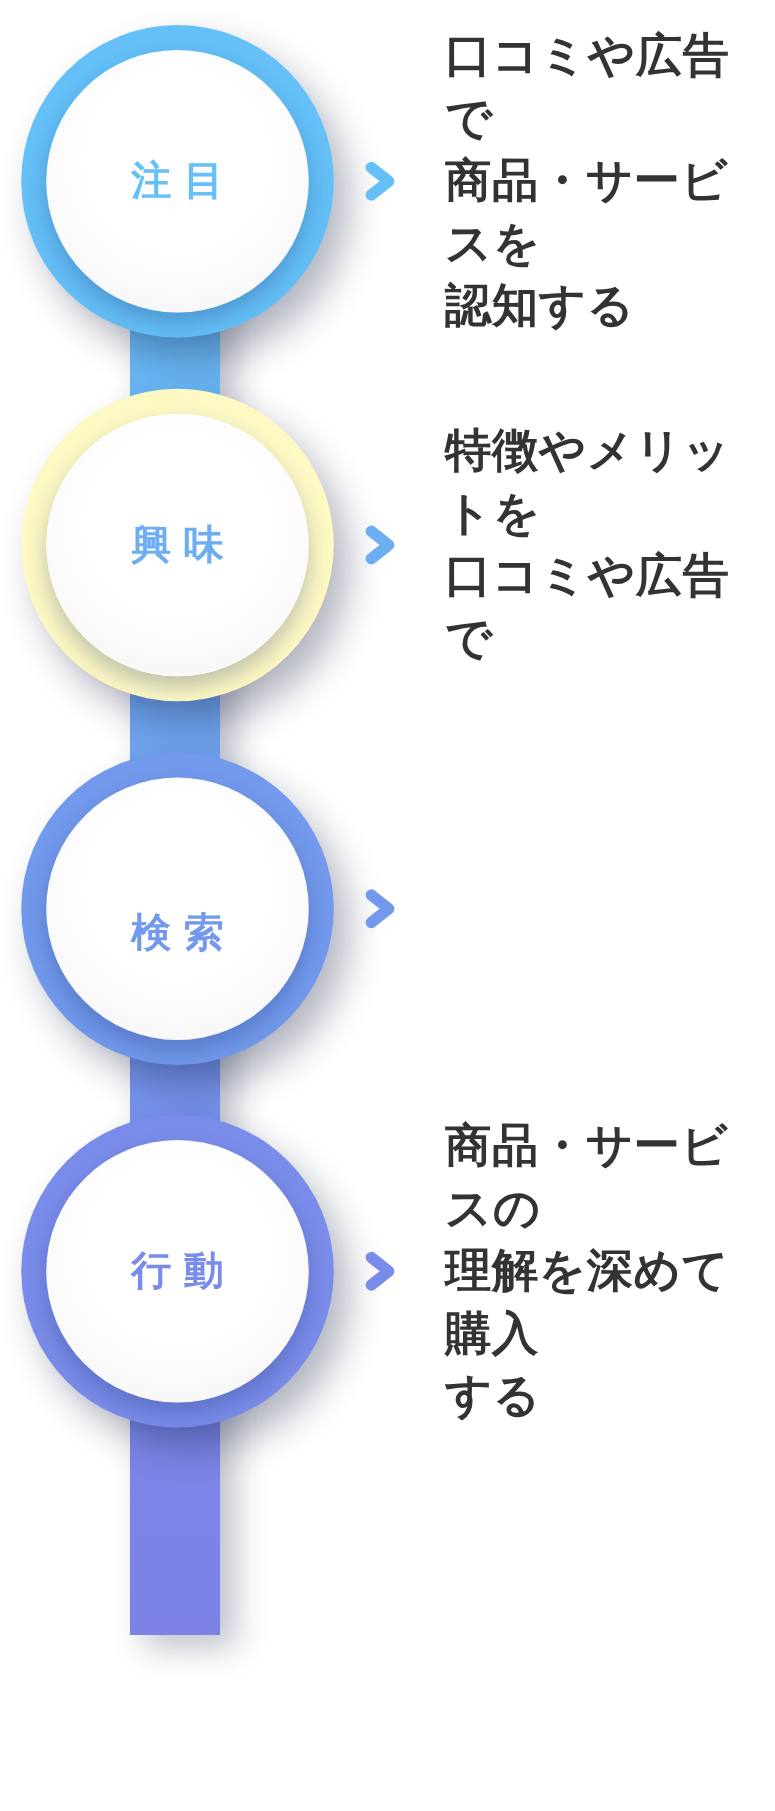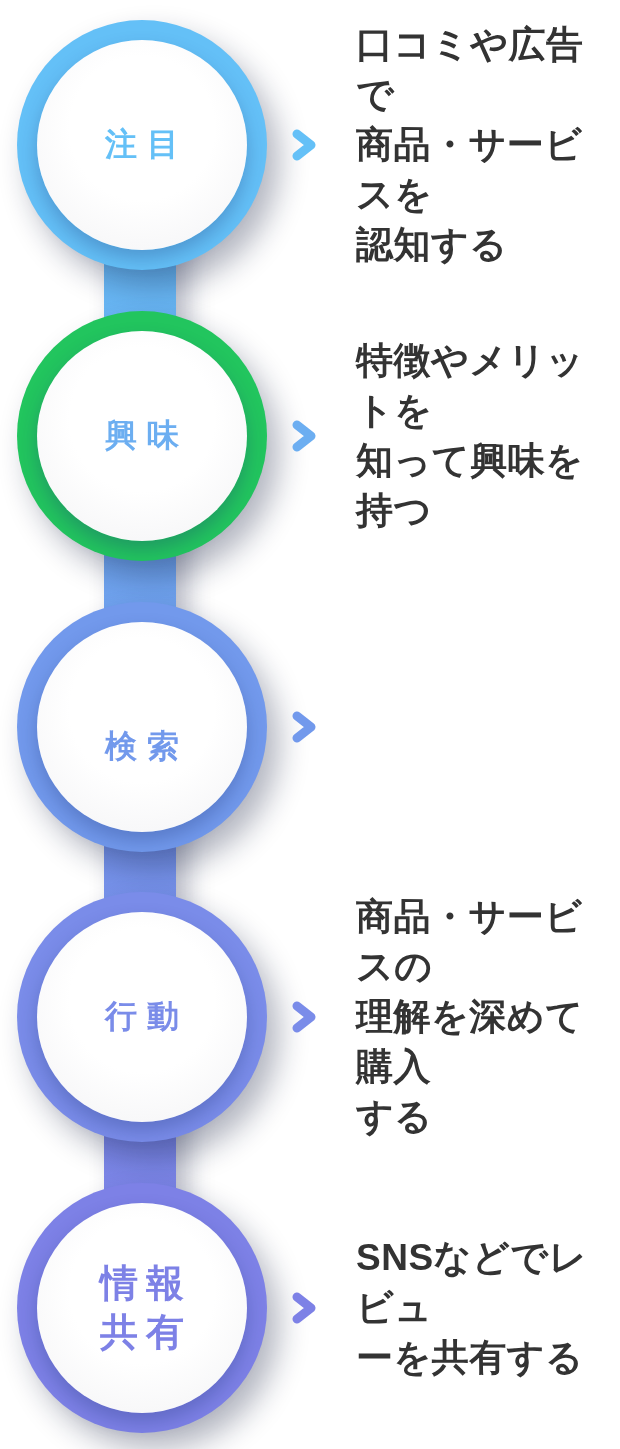--- a/index.html
+++ b/index.html
@@ -66,30 +66,30 @@
     </div>
     <svg class="chev" viewBox="0 0 26 32">
       <path d="M5 5 L19 16 L5 27" style="stroke: rgb(100, 192, 247);"></path>
     </svg>
     <div class="desc">口コミや広告で
 商品・サービスを
 認知する</div>
   </div>
 
   <div class="stage s1">
-    <div class="ring" style="background: #22c55e;">
+    <div class="ring" style="background: #fef9c3;">
       <div class="inner">
         <div class="label" style="color: rgb(108, 174, 241);">興味</div>
       </div>
     </div>
     <svg class="chev" viewBox="0 0 26 32">
       <path d="M5 5 L19 16 L5 27" style="stroke: rgb(108, 174, 241);"></path>
     </svg>
     <div class="desc">特徴やメリットを
-知って興味を持つ</div>
+口コミや広告で</div>
   </div>
 
   <div class="stage s2">
     <div class="ring" style="background: rgb(114, 153, 236);">
       <div class="inner">
         <div class="label" style="color: rgb(114, 153, 236); margin-top: 40px;">検索</div>
       </div>
     </div>
     <svg class="chev" viewBox="0 0 26 32">
       <path d="M5 5 L19 16 L5 27" style="stroke: rgb(114, 153, 236);"></path>
@@ -103,27 +103,14 @@
       </div>
     </div>
     <svg class="chev" viewBox="0 0 26 32">
       <path d="M5 5 L19 16 L5 27" style="stroke: rgb(122, 140, 233);"></path>
     </svg>
     <div class="desc">商品・サービスの
 理解を深めて購入
 する</div>
   </div>
 
-  <div class="stage s4">
-    <div class="ring" style="background: rgb(125, 129, 230);">
-      <div class="inner">
-        <div class="label" style="color: rgb(125, 129, 230);">情報
-共有</div>
-      </div>
-    </div>
-    <svg class="chev" viewBox="0 0 26 32">
-      <path d="M5 5 L19 16 L5 27" style="stroke: rgb(125, 129, 230);"></path>
-    </svg>
-    <div class="desc">SNSなどでレビュ
-ーを共有する</div>
-  </div>
 
 </div>
 
 </body></html>

